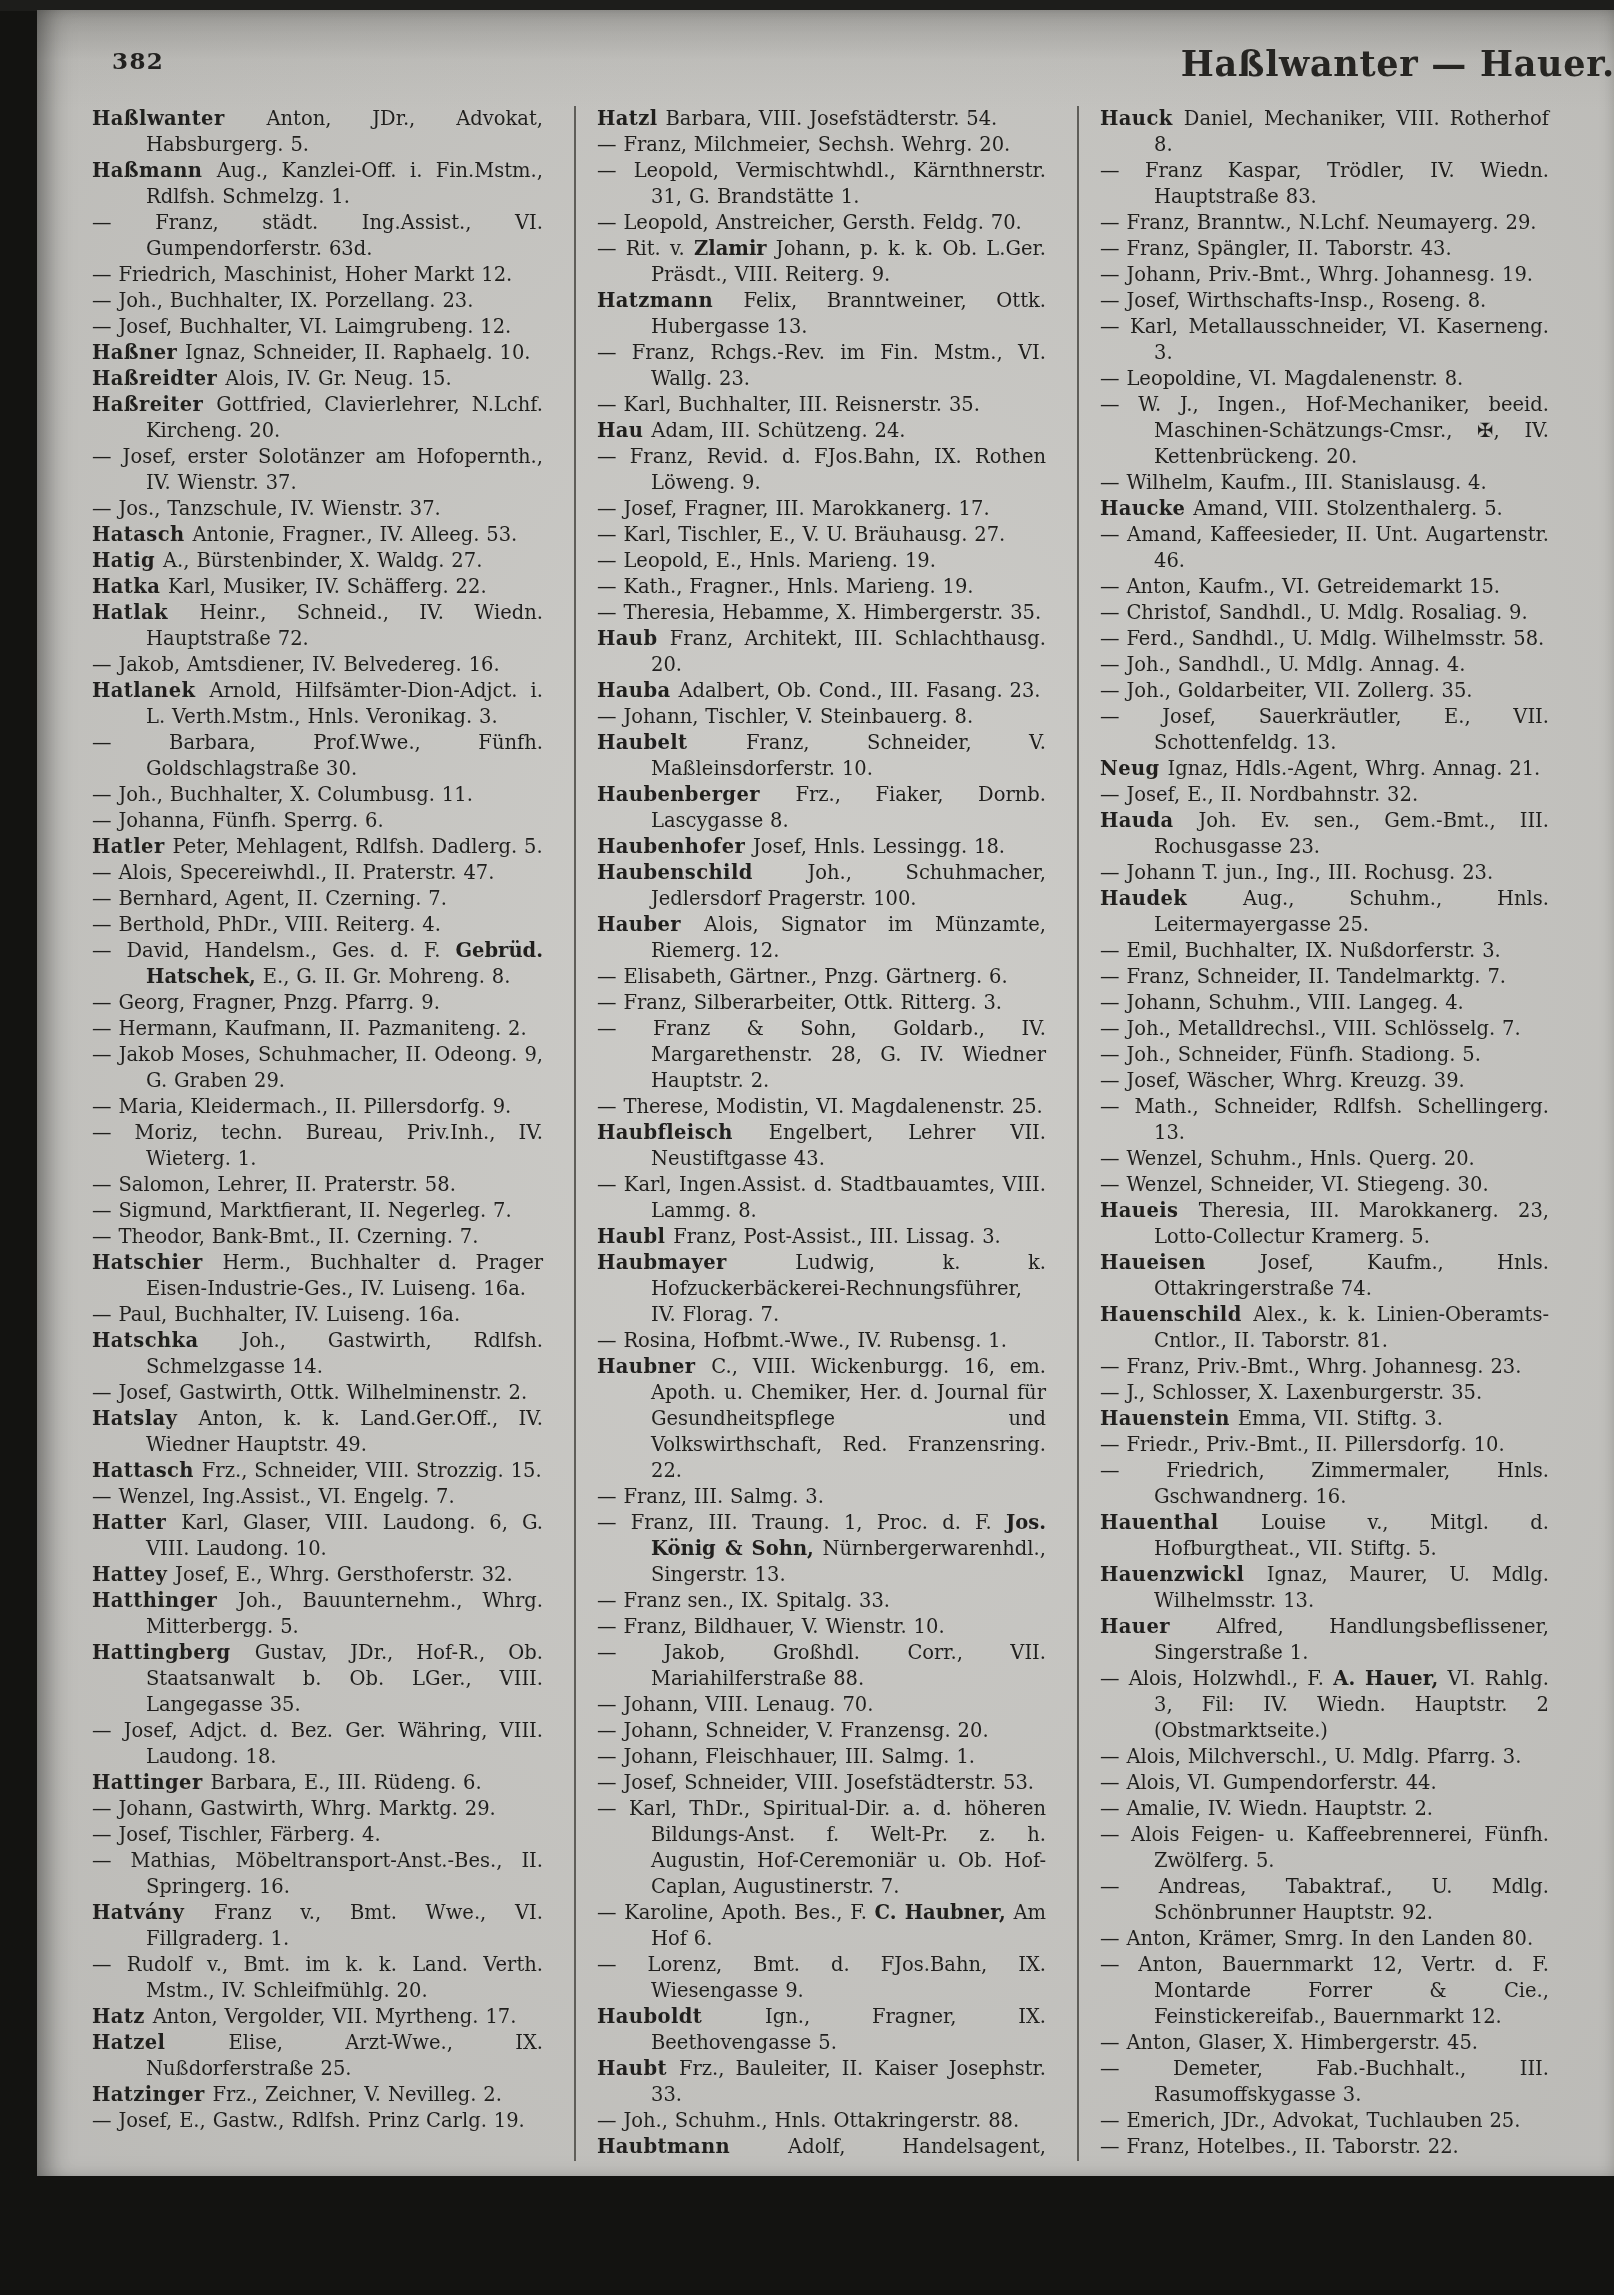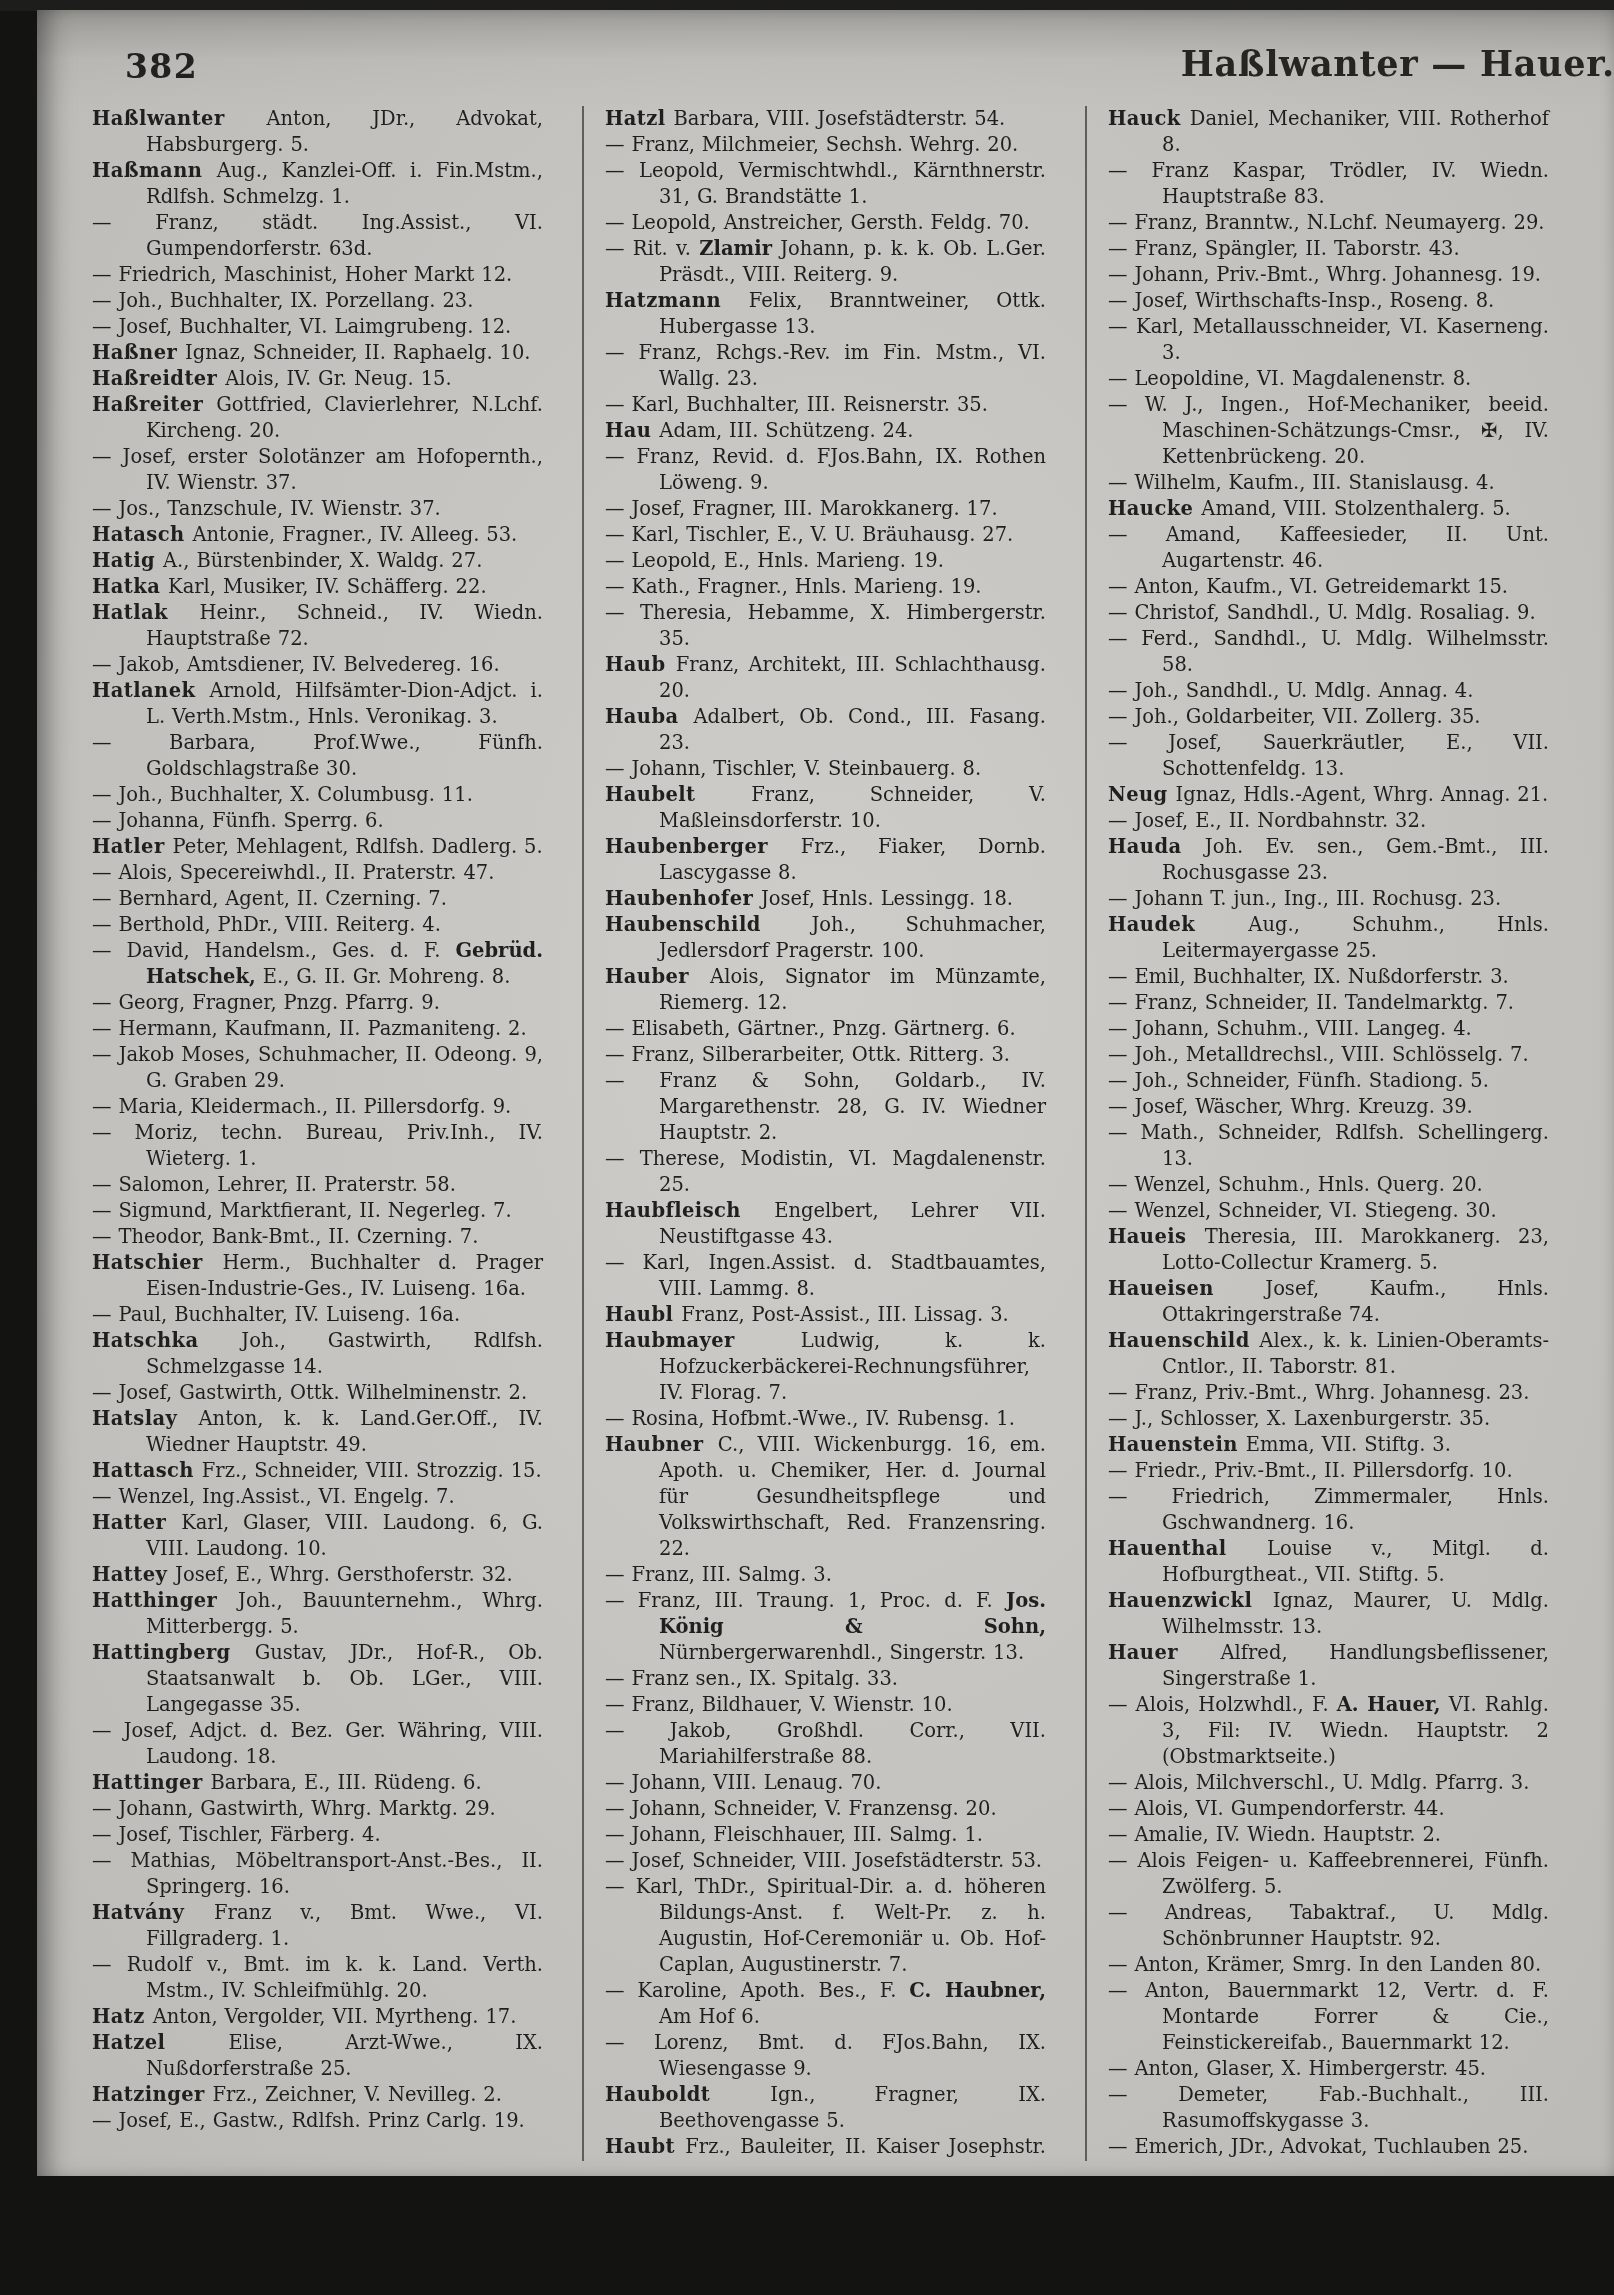--- a/index.html
+++ b/index.html
@@ -4,28 +4,28 @@
 <style>
   html,body{margin:0;padding:0;}
   .page{position:relative;width:1615px;height:2295px;background:#131311;overflow:hidden;
         font-family:"DejaVu Serif", serif;}
   .paper{position:absolute;left:37px;top:10px;width:1578px;height:2167px;
          background:
            radial-gradient(ellipse at 50% 45%, rgba(255,255,255,0.10), rgba(0,0,0,0.06) 95%),
            linear-gradient(180deg,#a3a29e 0px,#c2c1bd 50px,#c8c7c3 99px,#c8c7c3 100%);
          box-shadow:inset 20px 0 28px -12.8px rgba(20,20,18,0.55), inset -7px 0 17px -10px rgba(20,20,18,0.35);}
   .topstrip{position:absolute;left:0;top:0;width:1615px;height:11.3px;background:#1d1d1b;}
-  .pageno{position:absolute;left:88px;top:37px;font-size:33px;font-weight:bold;color:#22211f;
+  .pageno{position:absolute;left:75px;top:37px;font-size:23px;font-weight:bold;color:#22211f;
           letter-spacing:1.4px;}
   .header{position:absolute;left:0;top:33px;width:1578px;text-align:right;font-size:35px;
           font-weight:bold;color:#262522;letter-spacing:0.7px;}
   .columns{position:absolute;left:34px;top:96px;width:1509px;height:2055px;display:grid;
            grid-template-columns:1fr 1fr 1fr;overflow:hidden;}
   .col{padding:0 31px 0 21px;overflow:hidden;color:#201f1d;}
-  .col + .col{border-left:2.1px solid #5f5e59;margin-left:8px;}
+  .col + .col{border-left:2.1px solid #5f5e59;}
   .entry{font-size:19.5px;line-height:26px;text-align:justify;padding-left:54px;text-indent:-54px;
          word-spacing:0.7px;}
   .head{font-weight:bold;letter-spacing:0.4px;}
   .bold-firm{font-weight:bold;}
   .dash{letter-spacing:0;}
   .bottomband{position:absolute;left:0;top:2176px;width:1615px;height:119px;background:#131311;}
 </style>
 </head>
 <body>
 

